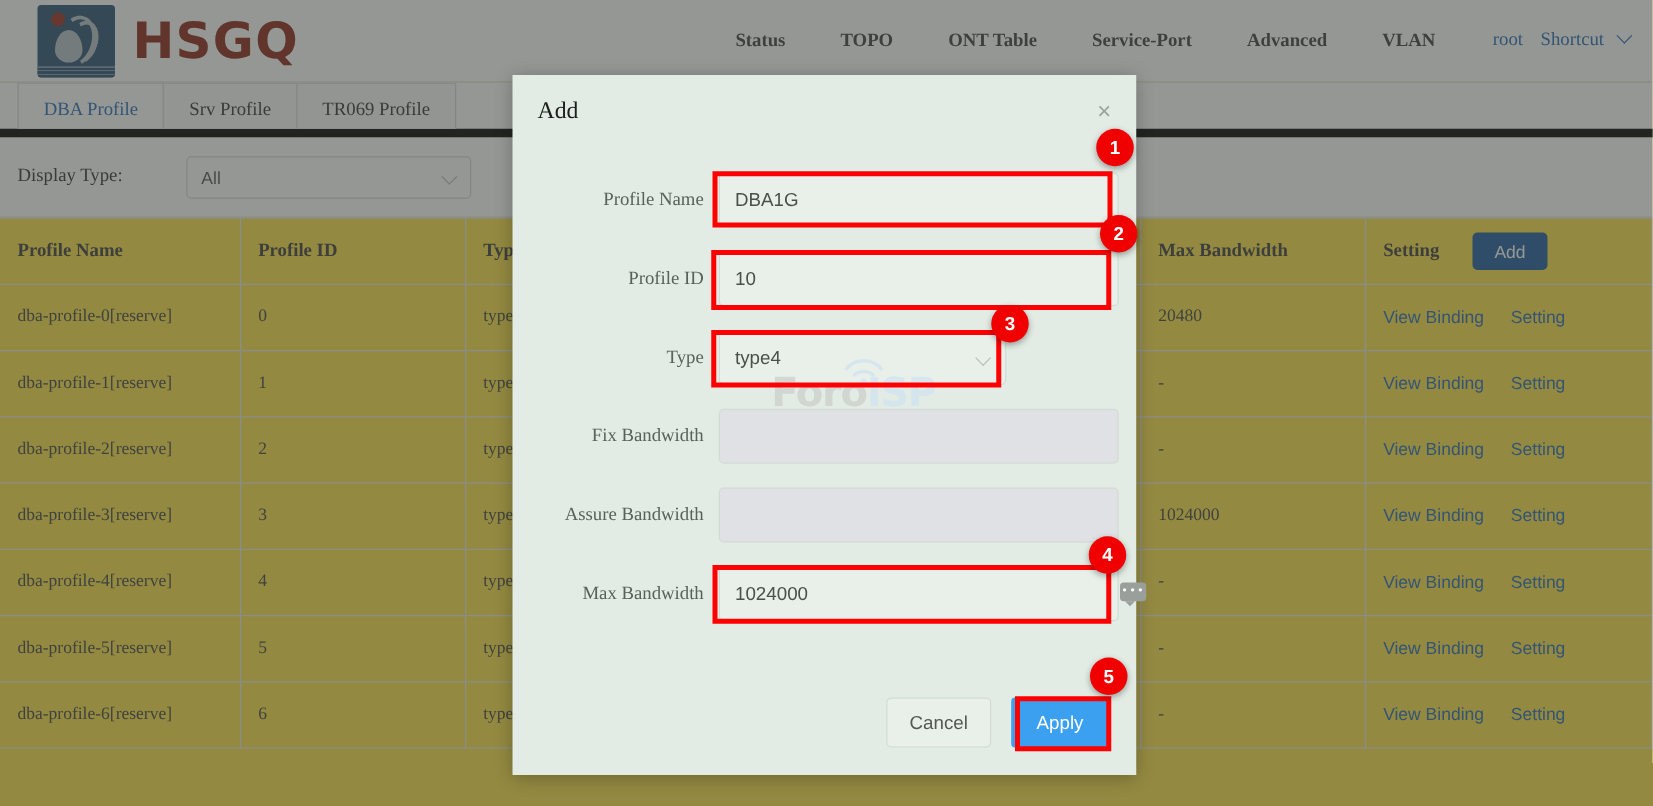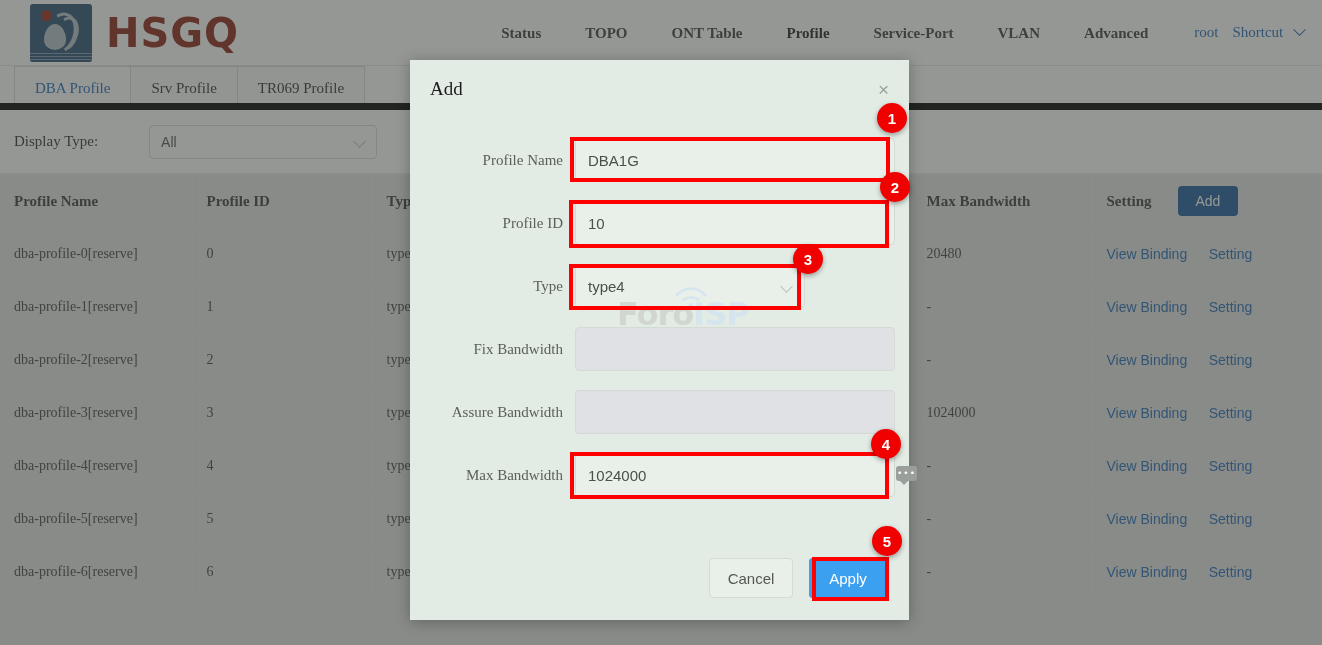--- a/index.html
+++ b/index.html
@@ -9,21 +9,21 @@
     width: 1322px; height: 645px;
     overflow: hidden;
     font-family: "Liberation Serif", "DejaVu Serif", serif;
     background: #ffffff;
   }
 
   
   #page {
     position: absolute; inset: 0;
     width: 1322px; height: 645px;
-    background: #e5e5e5;
+    background: #fde047;
   }
 
   
   .header {
     position: relative;
     height: 66px;
     background: #ffffff;
     border-bottom: 1px solid #e6e6e6;
     display: flex; align-items: center;
   }
@@ -341,24 +341,23 @@
         <div class="drop"></div>
           <div class="stripes"></div>
       </div>
       <div class="logo-text">HSGQ</div>
     </div>
 
     <div class="nav">
       <div class="nav-item">Status</div>
       <div class="nav-item">TOPO</div>
       <div class="nav-item">ONT Table</div>
-      <div class="nav-item active">Profile</div>
       <div class="nav-item">Service-Port</div>
+      <div class="nav-item">Advanced</div>
       <div class="nav-item">VLAN</div>
-      <div class="nav-item">Advanced</div>
       <div class="nav-right">
         <div class="nav-user">root</div>
         <div class="nav-shortcut">
           <span>Shortcut</span>
           <span class="caret"></span>
         </div>
       </div>
     </div>
   </div>
 

